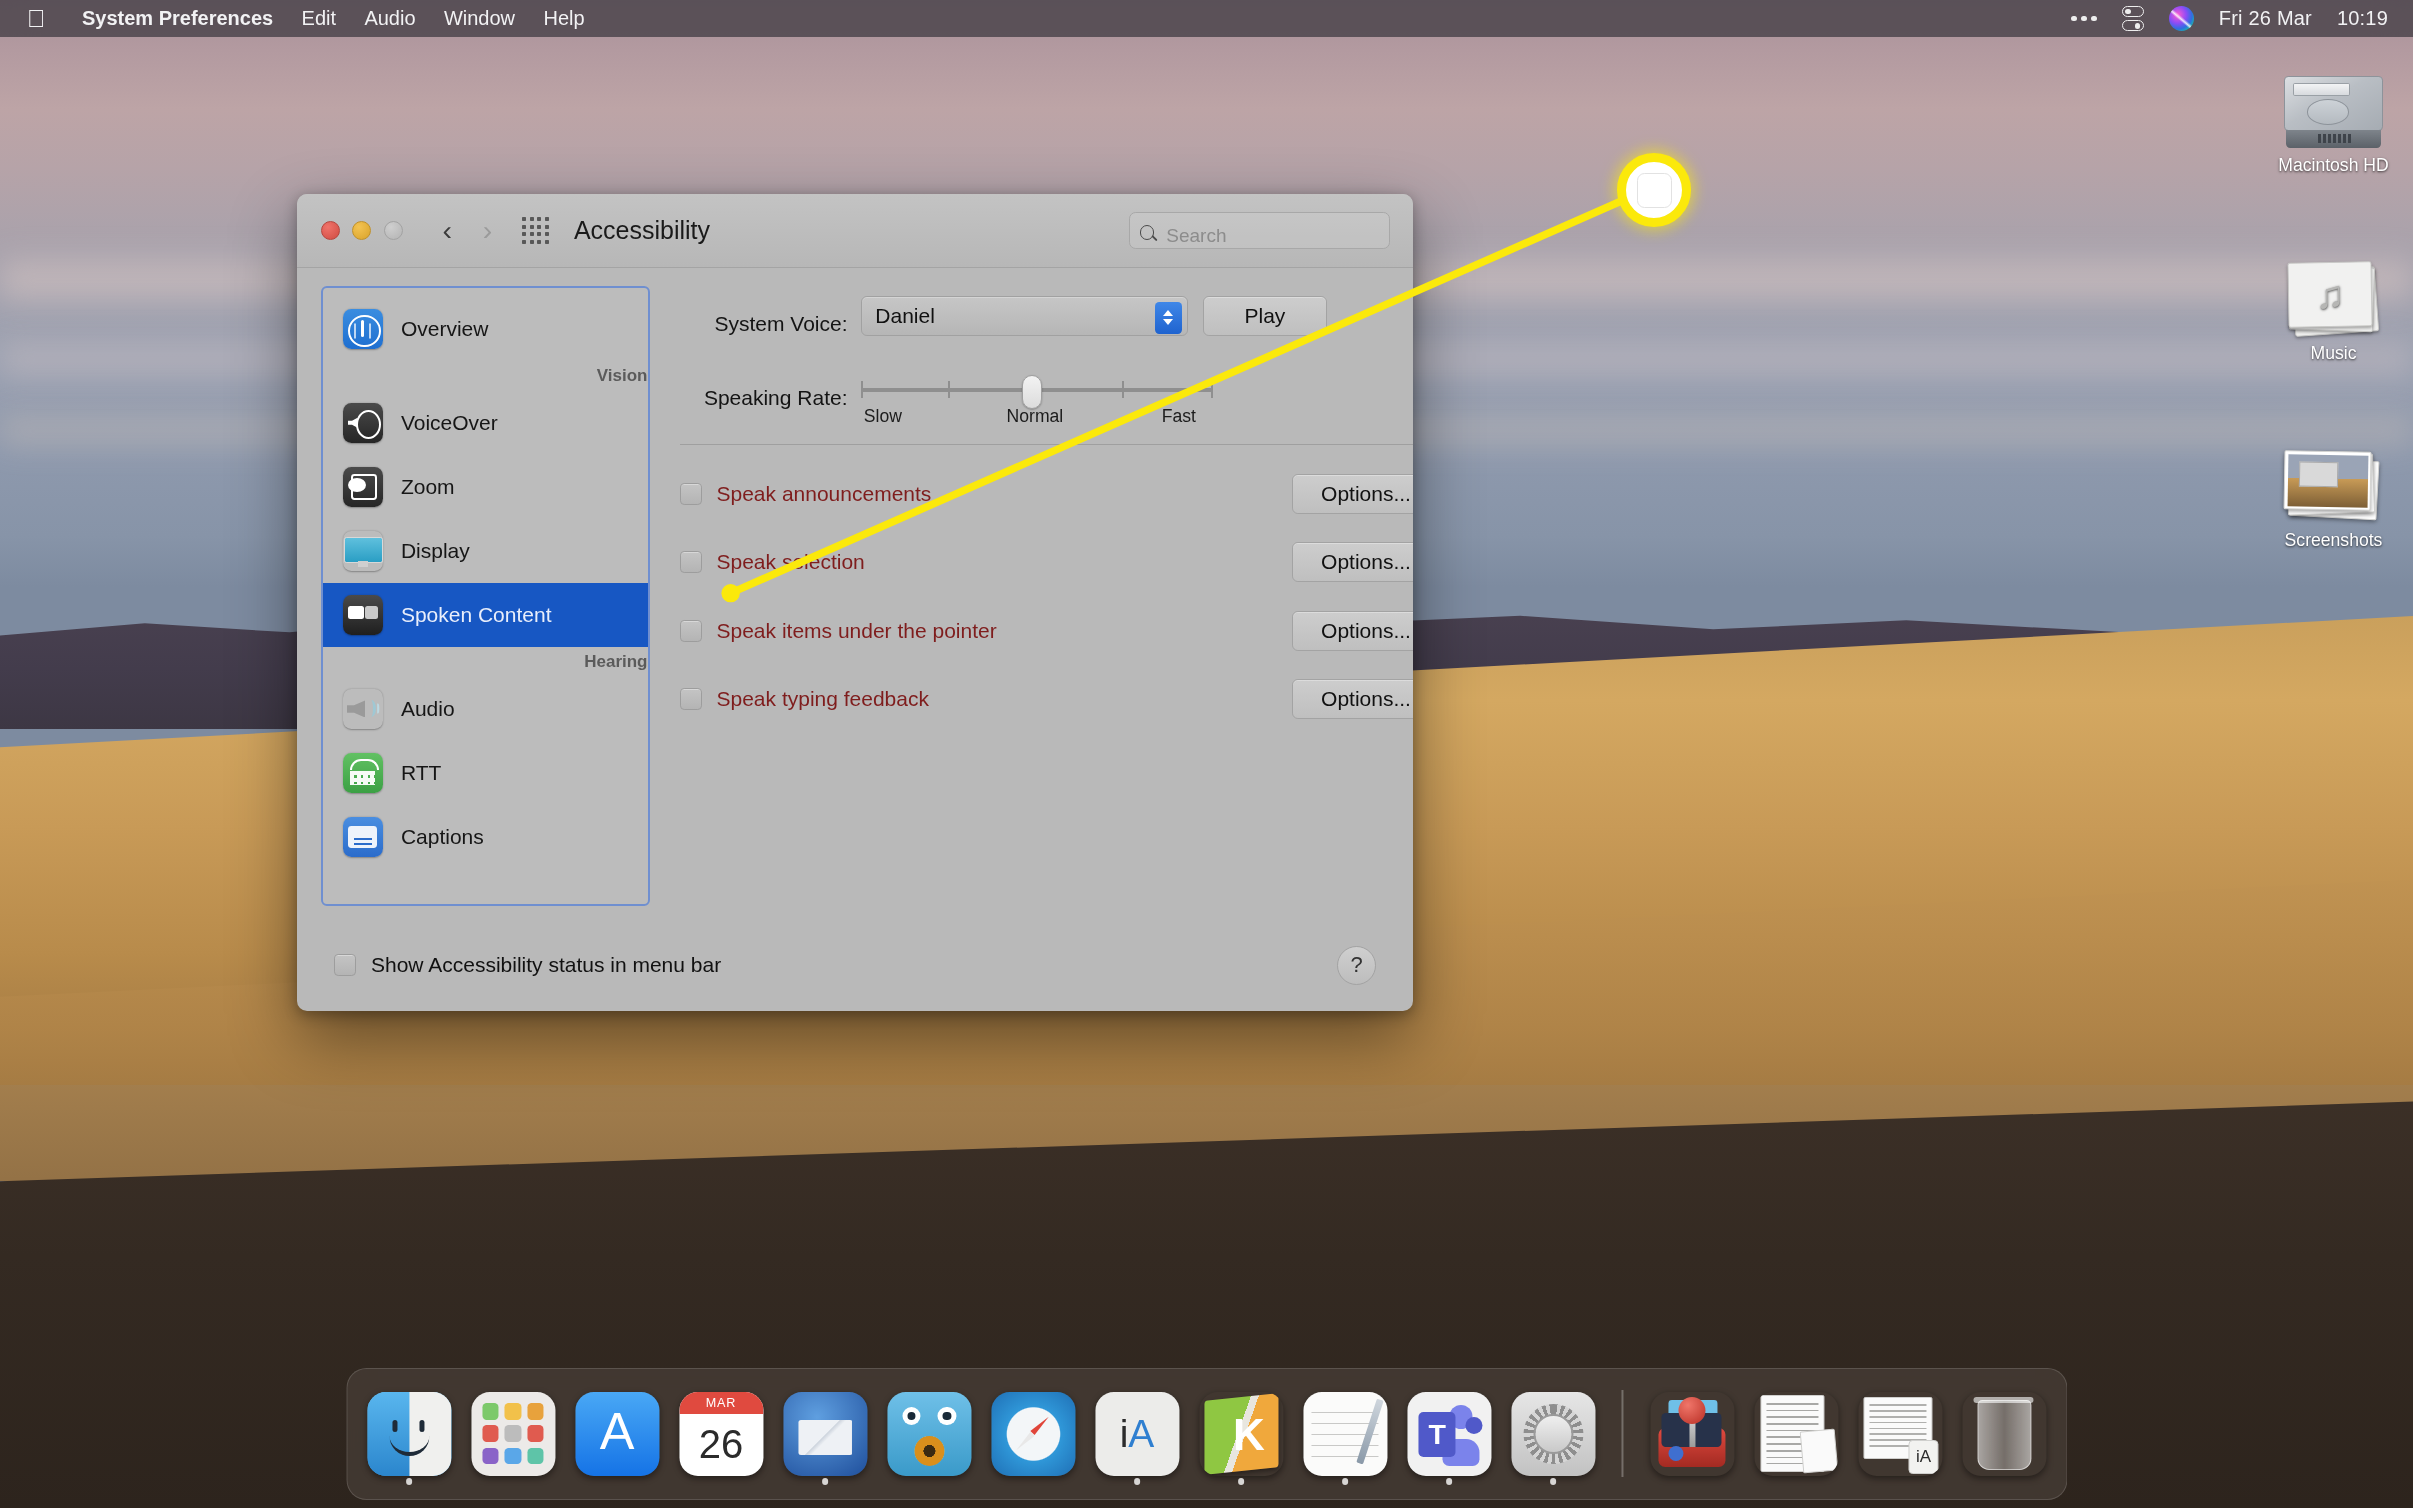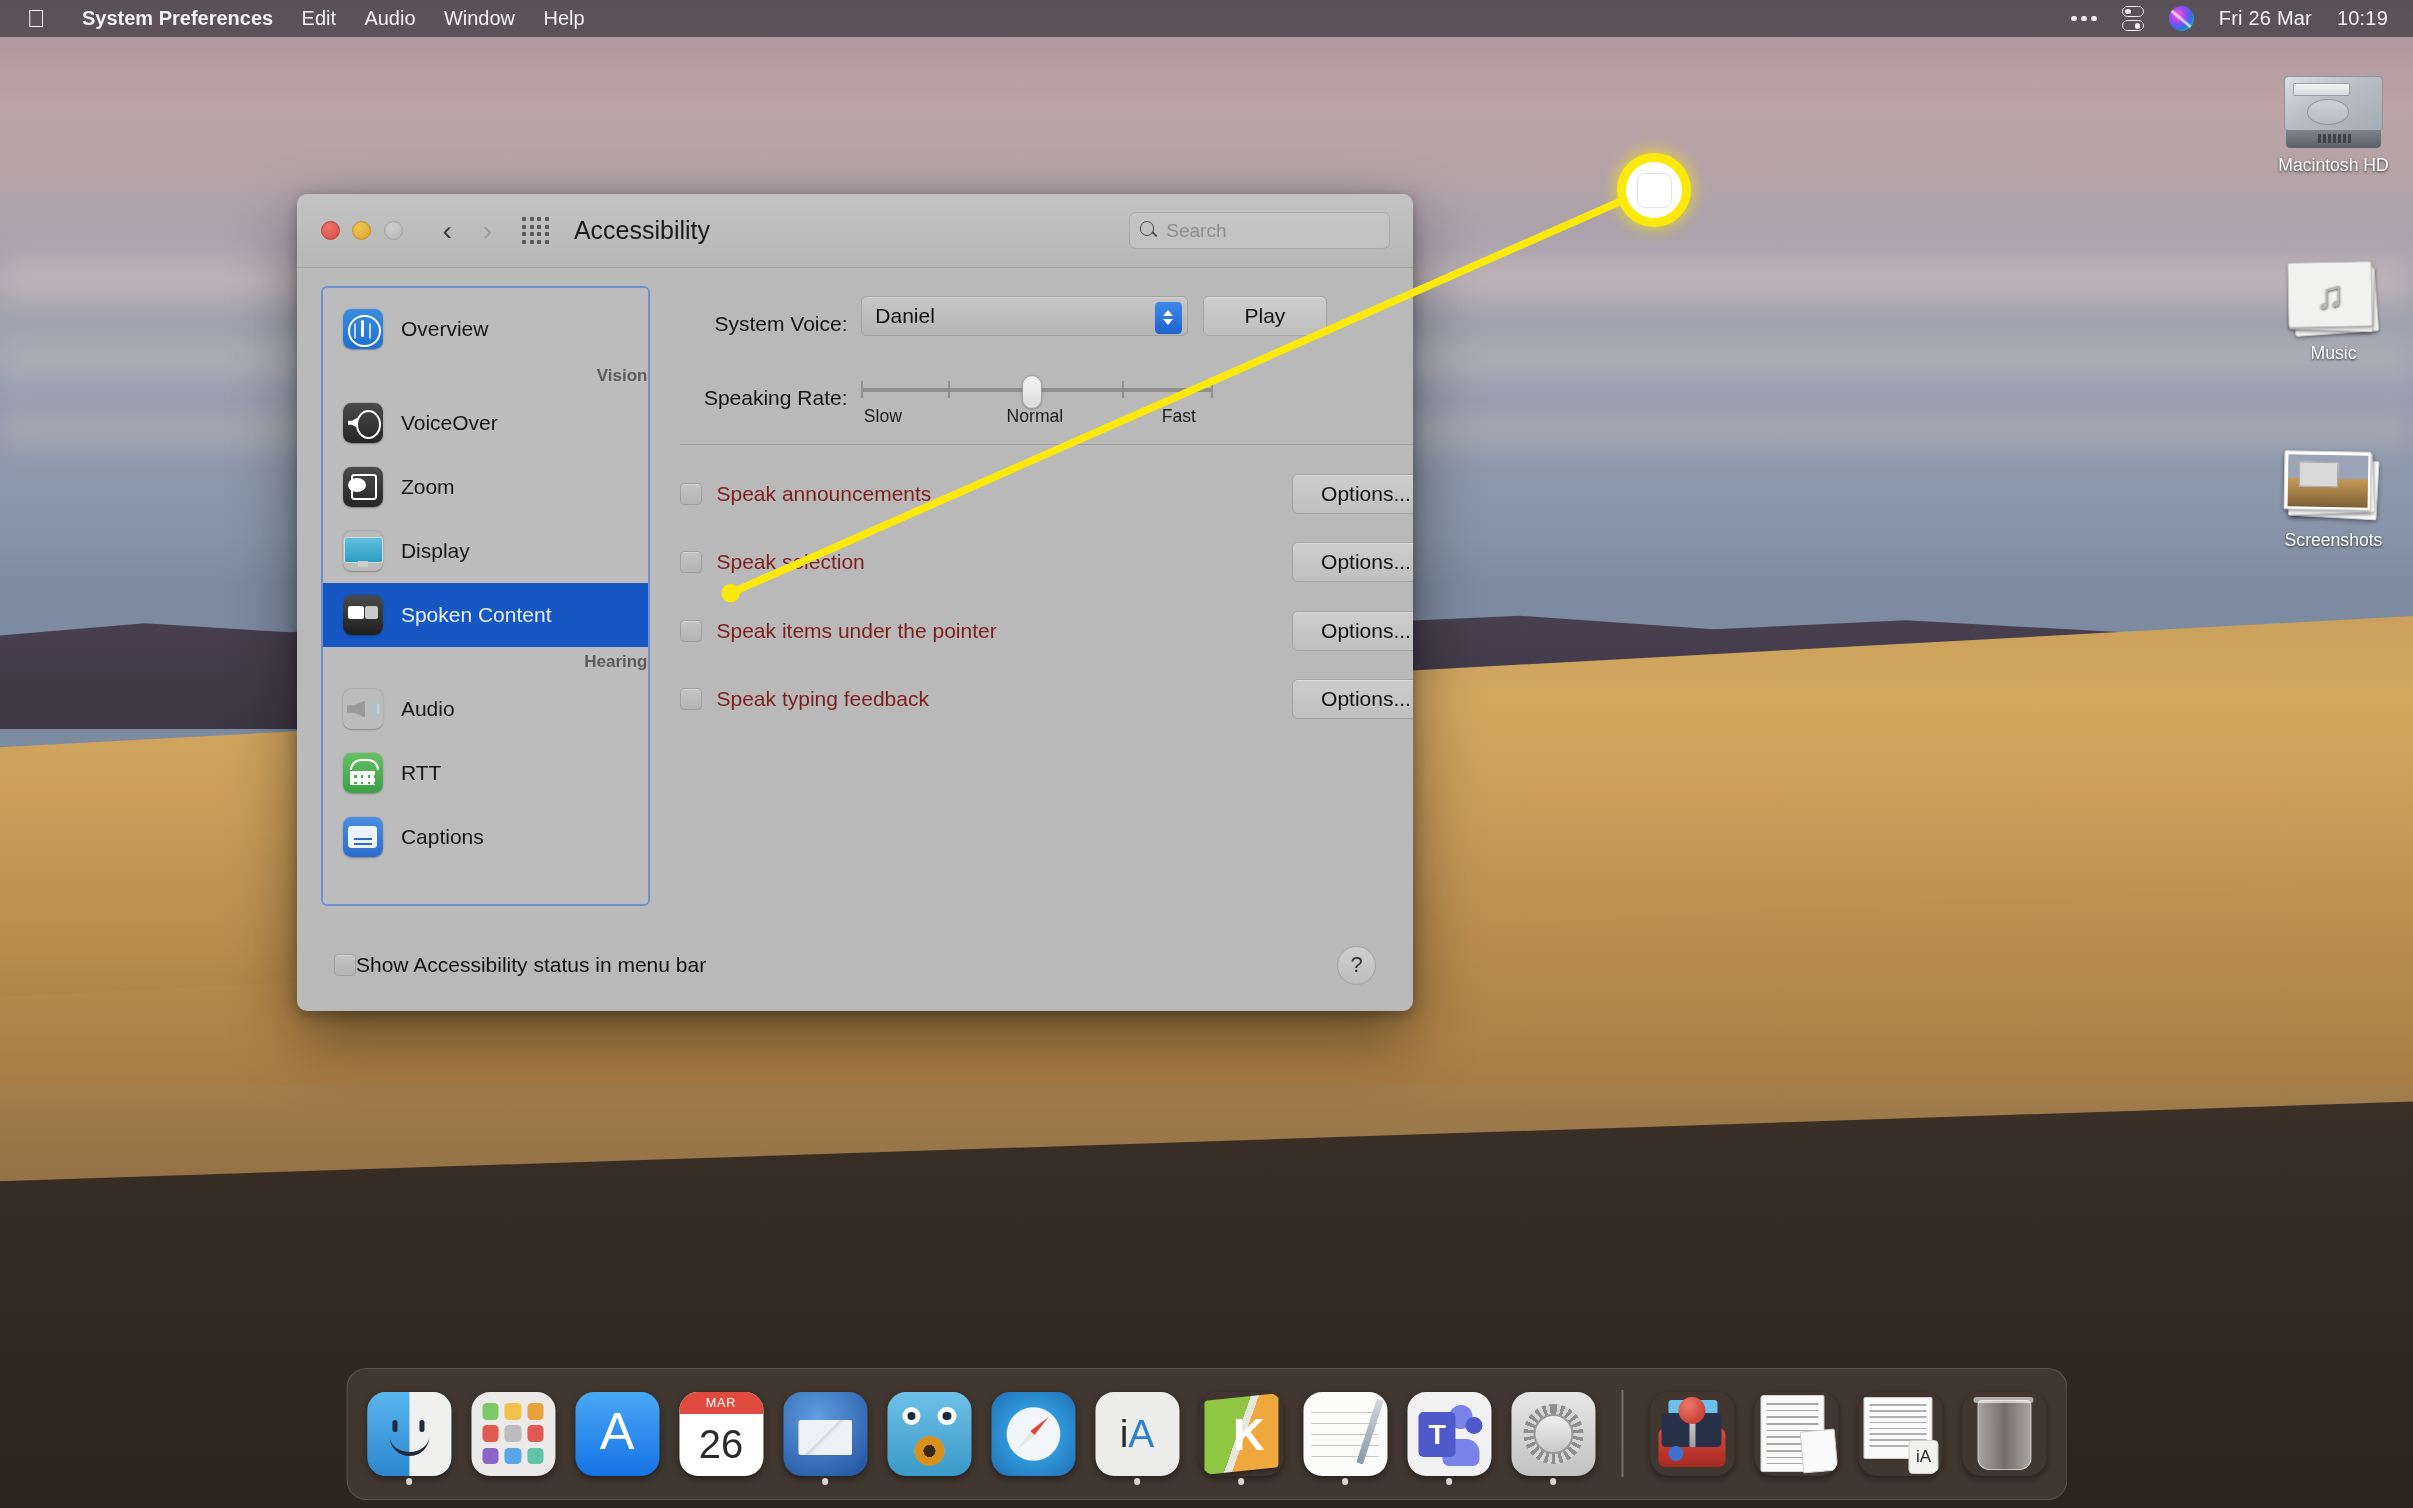--- a/index.html
+++ b/index.html
@@ -155,21 +155,21 @@
   }
   .navbtn.back { color: #3a3a3a; margin-right: 8.4px; }
   .navbtn.fwd { color: #9b9b9b; margin-right: 18.4px; }
   .gridicon { display: grid; grid-template-columns: repeat(4, 4.2px); grid-gap: 3.4px; margin-right: 25px; }
   .gridicon i { width: 4.2px; height: 4.2px; background: #585858; display: block; border-radius: 0.8px; }
   #wintitle { font-size: 25px; color: #1a1a1a; }
   #searchbox {
     margin-left: auto; width: 261px; height: 37px;
     border: 0.8px solid #a8a8a8; border-radius: 6.7px;
     background: rgba(255,255,255,.10);
-    display: flex; align-items: center; padding: 12px 10px; gap: 8.4px;
+    display: flex; padding: 12px 10px; gap: 8.4px;
   }
   .magnifier { width: 18.4px; height: 18.4px; position: relative; flex: none; }
   .magnifier::before { content: ""; position: absolute; left: 0; top: 0; width: 12.6px; height: 12.6px;
     border: 1.8px solid #4a4a4a; border-radius: 50%; }
   .magnifier::after { content: ""; position: absolute; left: 11px; top: 11.7px; width: 6.7px; height: 2px;
     background: #4a4a4a; transform: rotate(45deg); border-radius: 1.7px; }
   #searchph { color: #8c8c8c; font-size: 19px; }
 
   #winbody { display: flex; padding: 18.4px 23.5px 0 23.5px; height: 662px; }
 
@@ -294,21 +294,21 @@
   .cbrow .cbtxt { font-size: 21px; color: #7f1d1d; margin-left: 15px; }
   .cbrow .optbtn { margin-left: auto; width: 149px; margin-right: 10px; }
   .cbgroup { width: 771px; }
 
   
   #winfooter {
     position: absolute; left: 0; right: 0; bottom: 0; height: 92px;
     display: flex; align-items: center; padding: 0 37px;
   }
   #footercb { display: flex; align-items: center; }
-  #footercb .cbtxt { font-size: 21px; color: #111; }
+  #footercb .cbtxt { font-size: 21px; color: #111; margin-left: 15px; }
   #helpbtn {
     margin-left: auto; width: 39px; height: 39px; border-radius: 50%;
     background: linear-gradient(#cfcfcf, #bdbdbd); border: 0.8px solid #a3a3a3;
     display: flex; align-items: center; justify-content: center;
     font-size: 22px; color: #333;
   }
 
   
   #annotation { position: absolute; inset: 0; z-index: 40; pointer-events: none; }
   #callout {

